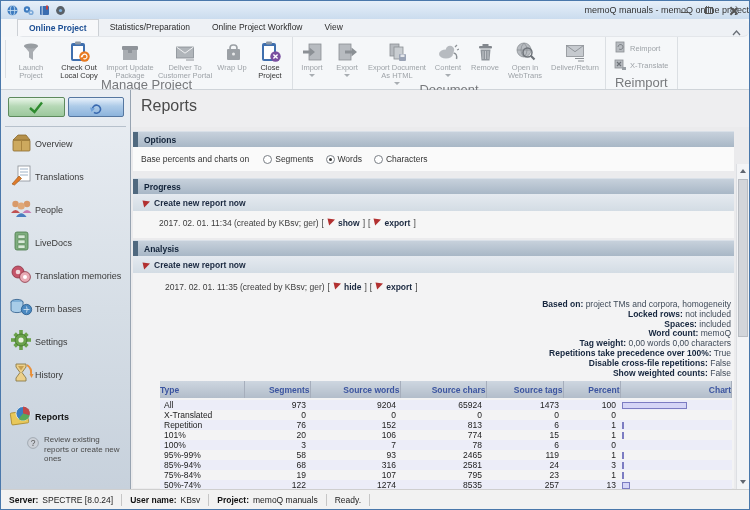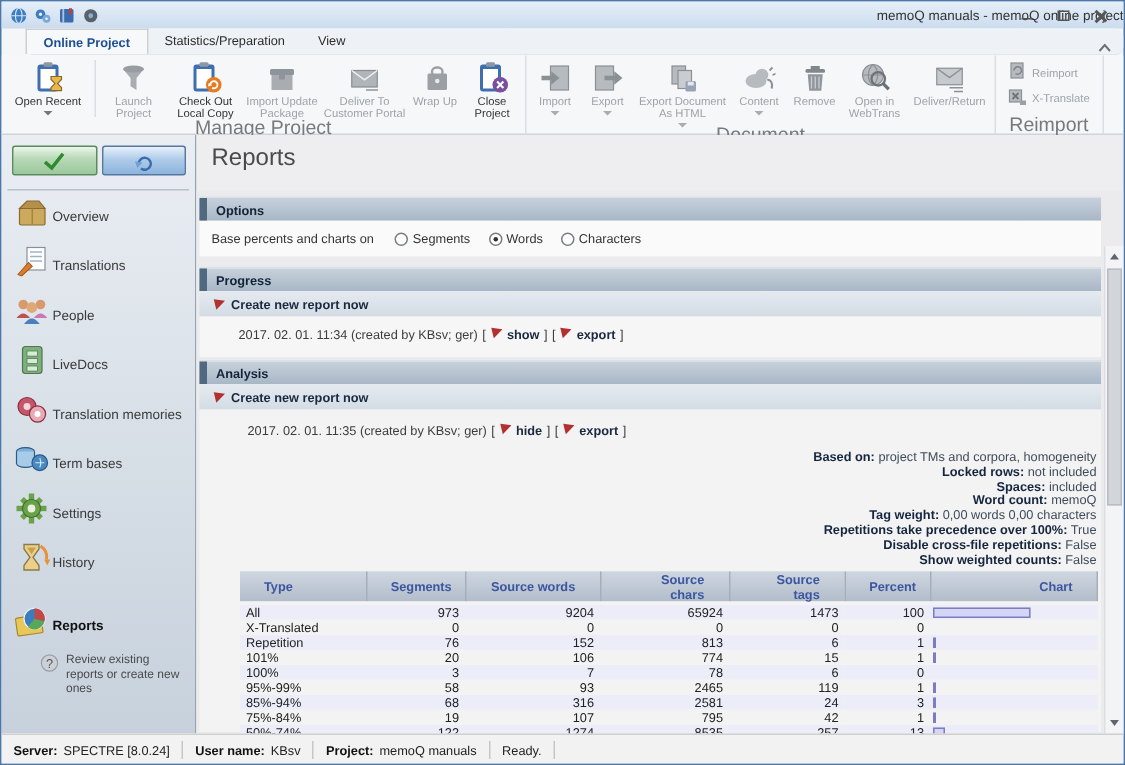--- a/index.html
+++ b/index.html
@@ -90,21 +90,21 @@
   #analysis { top:113px; bottom:1px; }
   #analysis .panel-body { position:absolute; left:0; right:0; top:33px; bottom:0; background:#f3f3f4; }
   #analysis .report-line { left:32px; top:9px; }
   .settings-block { position:absolute; right:3px; top:27px; text-align:right; }
   .settings-block .sline { font-size:8.5px; line-height:9.8px; color:#44506000; }
   .sline b { color:#16263e; } .sline span { color:#3f4a58; }
 
   
   .atable { position:absolute; left:27px; right:2px; top:108px; border-collapse:collapse; table-layout:fixed; width:calc(100% - 29px); }
   .atable th { height:18px; background:linear-gradient(#ced6e0,#b2bdca); color:#3c55a0; font-size:8.5px; font-weight:bold;
-    border-right:1px solid #a6aebc; border-bottom:2px solid #f3f3f4; padding:0 16px; text-align:right; }
+    border-right:1px solid #a6aebc; border-bottom:2px solid #f3f3f4; padding:0 0; text-align:right; }
   .atable th.tl { text-align:left; }
   .atable td { height:9.8px; font-size:8.5px; color:#222; padding:0 4px; text-align:right; white-space:nowrap; overflow:hidden; }
   .atable td.tl { text-align:left; }
   .atable tr.alt td { background:#ecedf8; }
   .atable td.chart { text-align:left; padding:0 0 0 2px; }
   .bar { display:inline-block; height:7px; background:#d5d5f6; border:1px solid #7c7cc2; vertical-align:middle; }
 
   
   .scrollbar { position:absolute; top:37px; right:0; bottom:0; width:13px; background:#f3f4f6; border-left:1px solid #dddfe3; }
   .sb-btn { position:absolute; left:0; right:0; height:14px; display:flex; align-items:center; justify-content:center; }
@@ -165,42 +165,31 @@
         </div>
       <div class="win-btn">
           <span class="glyph-close"></span>
         </div>
     </div>
   </div>
 
   <div class="tabrow">
     <div class="tab active">Online Project</div>
     <div class="tab">Statistics/Preparation</div>
+    <div class="tab">Online Project Workflow</div>
     <div class="tab">View</div>
   </div>
   <span class="ribbon-collapse"><svg width="9" height="6">
         <polyline points="1,5 4.5,1 8,5" fill="none" stroke="#6a7078" stroke-width="1.3"></polyline>
       </svg></span>
 
   <div class="ribbon">
 
     <div class="rgroup">
       <div class="rbuttons">
-        <div class="rbtn" style="width:58px">
-          <span class="ricon">
-              <svg width="23" height="23">
-                <rect x="4" y="3" width="14" height="18" rx="2" fill="#3f6fae"></rect>
-                <rect x="6" y="6" width="10" height="13" fill="#fff"></rect>
-                <rect x="8" y="1.5" width="6" height="3" rx="1" fill="#8d98a5"></rect>
-                <path d="M13 11 h7 v2 l-2.6,2.7 2.6,2.7 v2 h-7 v-2 l2.6,-2.7 -2.6,-2.7 Z" fill="#e8b84a" stroke="#8a6a2a" stroke-width="0.8"></path>
-              </svg>
-            </span>
-          <span class="rlabel">Open Recent</span>
-          <span class="caret-down"></span>
-        </div>
         <div class="vsep"></div>
         <div class="rbtn disabled" style="width:46px">
           <span class="ricon">
               <svg width="22" height="22">
                 <path d="M4 5 h14 l-5 6 v8 l-4 -2.5 v-5.5 Z" fill="#a9adb2"></path>
                 <ellipse cx="11" cy="5" rx="7" ry="2.4" fill="#989da2"></ellipse>
               </svg>
             </span>
           <span class="rlabel">Launch Project</span>
         </div>
@@ -665,21 +654,21 @@
                     <td>2581</td>
                     <td>24</td>
                     <td>3</td>
                     <td class="chart"><span class="bar" style="width: 2px;"></span></td>
                   </tr>
                 <tr>
                     <td class="tl">75%-84%</td>
                     <td>19</td>
                     <td>107</td>
                     <td>795</td>
-                    <td>42</td>
+                    <td>23</td>
                     <td>1</td>
                     <td class="chart"><span class="bar" style="width: 2px;"></span></td>
                   </tr>
                 <tr class="alt">
                     <td class="tl">50%-74%</td>
                     <td>122</td>
                     <td>1274</td>
                     <td>8535</td>
                     <td>257</td>
                     <td>13</td>

